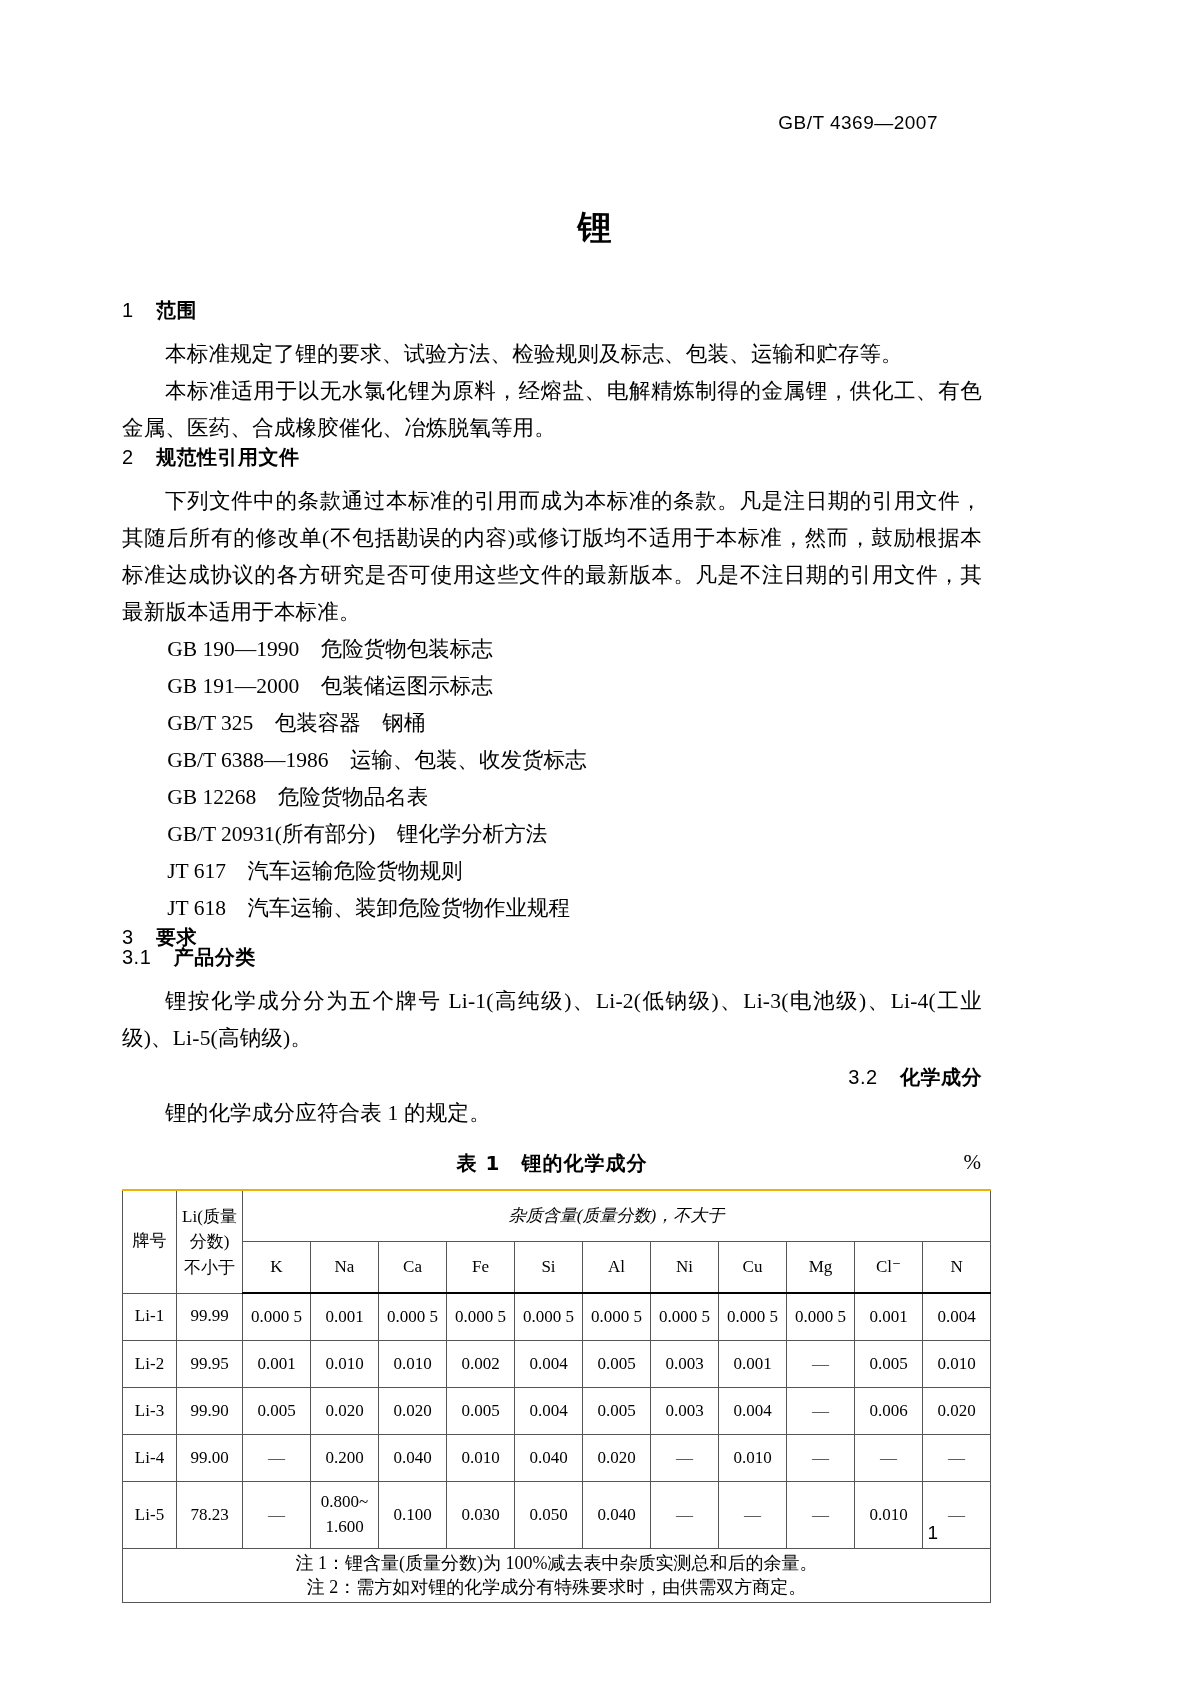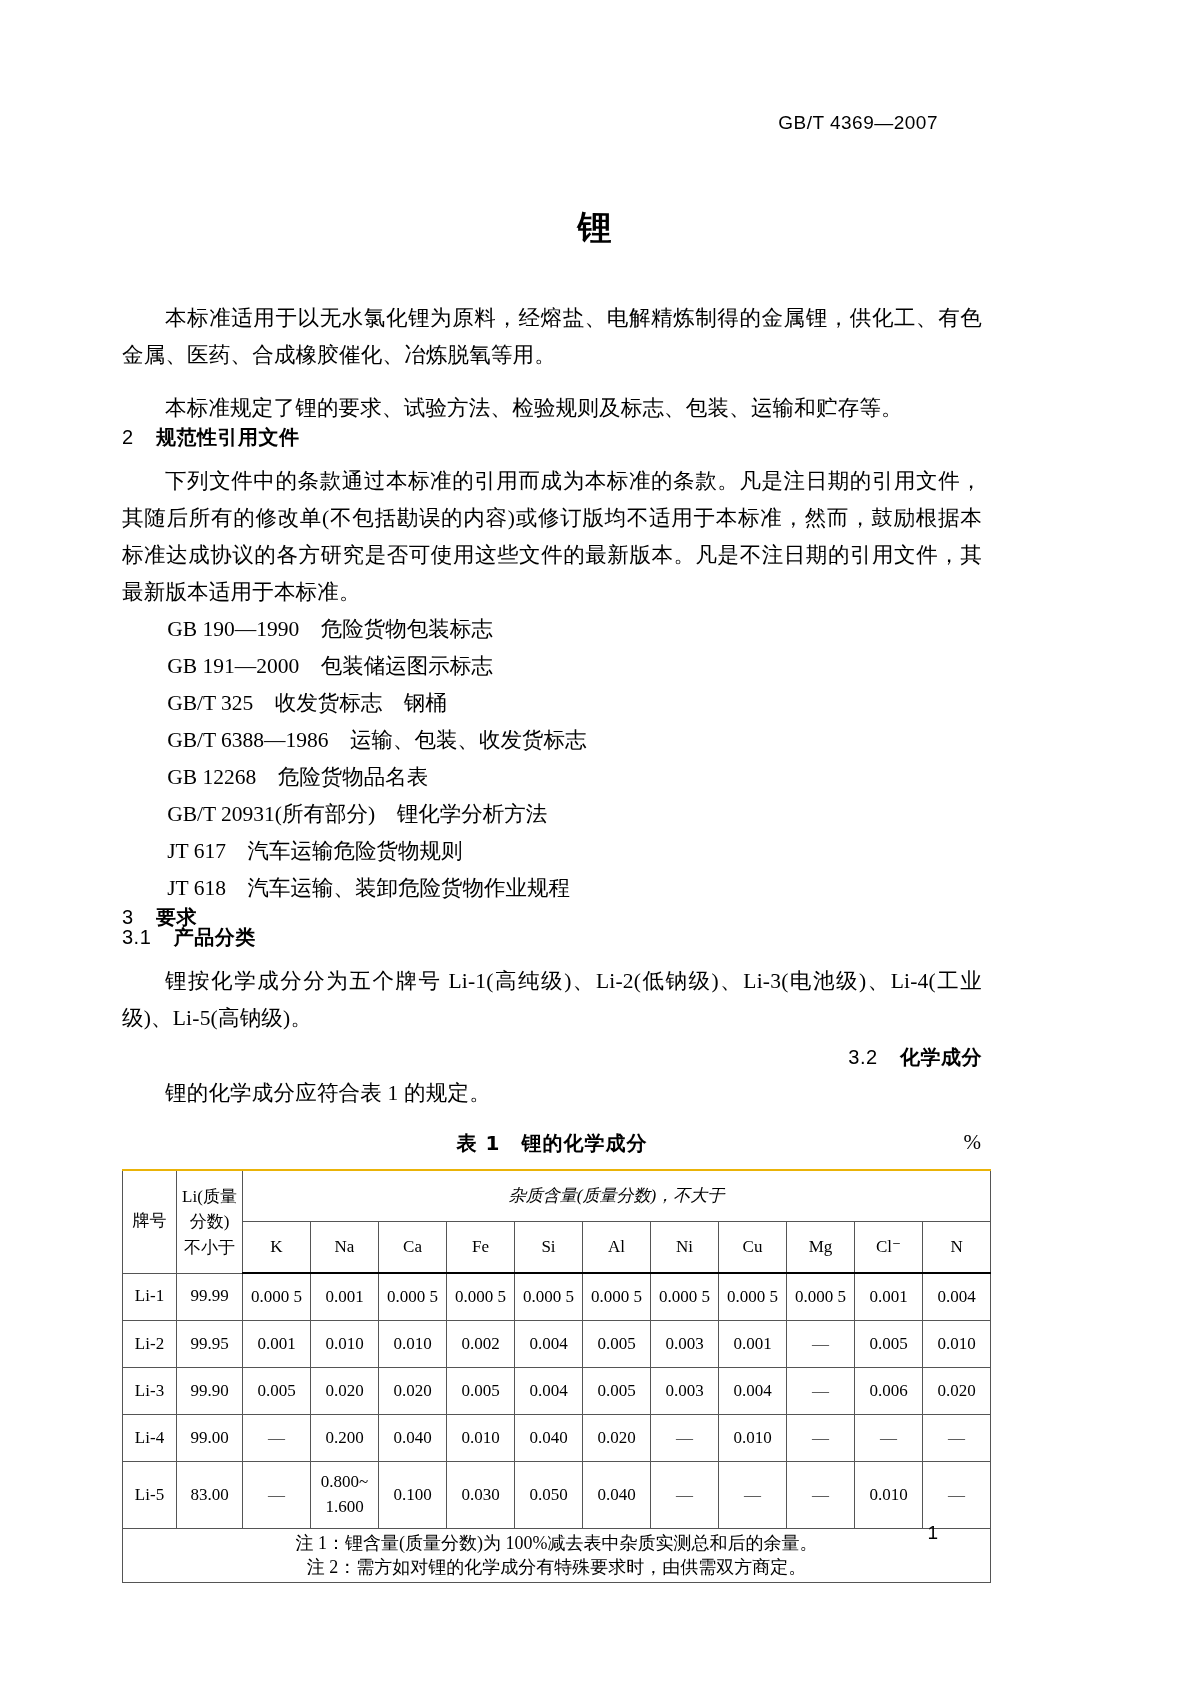--- a/index.html
+++ b/index.html
@@ -163,38 +163,42 @@
 <div class="page">
 
   <div class="runhead">
     <span>GB/T 4369—2007</span>
   </div>
 
   <div class="doc-title">锂</div>
 
   <div class="content">
 
+    <h2 class="sec">
+      <span class="sec-num">1</span>
+      &nbsp;&nbsp;<span>范围</span>
+    </h2>
+    <p class="para first">本标准规定了锂的要求、试验方法、检验规则及标志、包装、运输和贮存等。</p>
     <p class="para">本标准适用于以无水氯化锂为原料，经熔盐、电解精炼制得的金属锂，供化工、有色金属、医药、合成橡胶催化、冶炼脱氧等用。</p>
-    <p class="para first">本标准规定了锂的要求、试验方法、检验规则及标志、包装、运输和贮存等。</p>
 
     <h2 class="sec sec-gap-top">
       <span class="sec-num">2</span>
       &nbsp;&nbsp;<span>规范性引用文件</span>
     </h2>
     <p class="para first">下列文件中的条款通过本标准的引用而成为本标准的条款。凡是注日期的引用文件，其随后所有的修改单(不包括勘误的内容)或修订版均不适用于本标准，然而，鼓励根据本标准达成协议的各方研究是否可使用这些文件的最新版本。凡是不注日期的引用文件，其最新版本适用于本标准。</p>
 
     <ul class="reflist">
       <li>
         <span class="refcode">GB 190—1990</span><span class="refname">危险货物包装标志</span>
       </li>
       <li>
         <span class="refcode">GB 191—2000</span><span class="refname">包装储运图示标志</span>
       </li>
       <li>
-        <span class="refcode">GB/T 325</span><span class="refname">收发货标志　钢桶</span>
+        <span class="refcode">GB/T 325</span><span class="refname">包装容器　钢桶</span>
       </li>
       <li>
         <span class="refcode">GB/T 6388—1986</span><span class="refname">运输、包装、收发货标志</span>
       </li>
       <li>
         <span class="refcode">GB 12268</span><span class="refname">危险货物品名表</span>
       </li>
       <li>
         <span class="refcode">GB/T 20931(所有部分)</span><span class="refname">锂化学分析方法</span>
       </li>
@@ -329,21 +333,21 @@
           <td class="row-cell">0.020</td>
           <td class="row-cell dash">—</td>
           <td class="row-cell">0.010</td>
           <td class="row-cell dash">—</td>
           <td class="row-cell dash">—</td>
           <td class="row-cell dash">—</td>
         </tr>
 
         <tr>
           <td class="row-cell tall">Li-5</td>
-          <td class="row-cell tall">83.00</td>
+          <td class="row-cell tall">78.23</td>
           <td class="row-cell tall dash">—</td>
           <td class="row-cell tall">
             <span class="range">0.800~</span>
             <span class="range">1.600</span>
           </td>
           <td class="row-cell tall">0.100</td>
           <td class="row-cell tall">0.030</td>
           <td class="row-cell tall">0.050</td>
           <td class="row-cell tall">0.040</td>
           <td class="row-cell tall dash">—</td>

